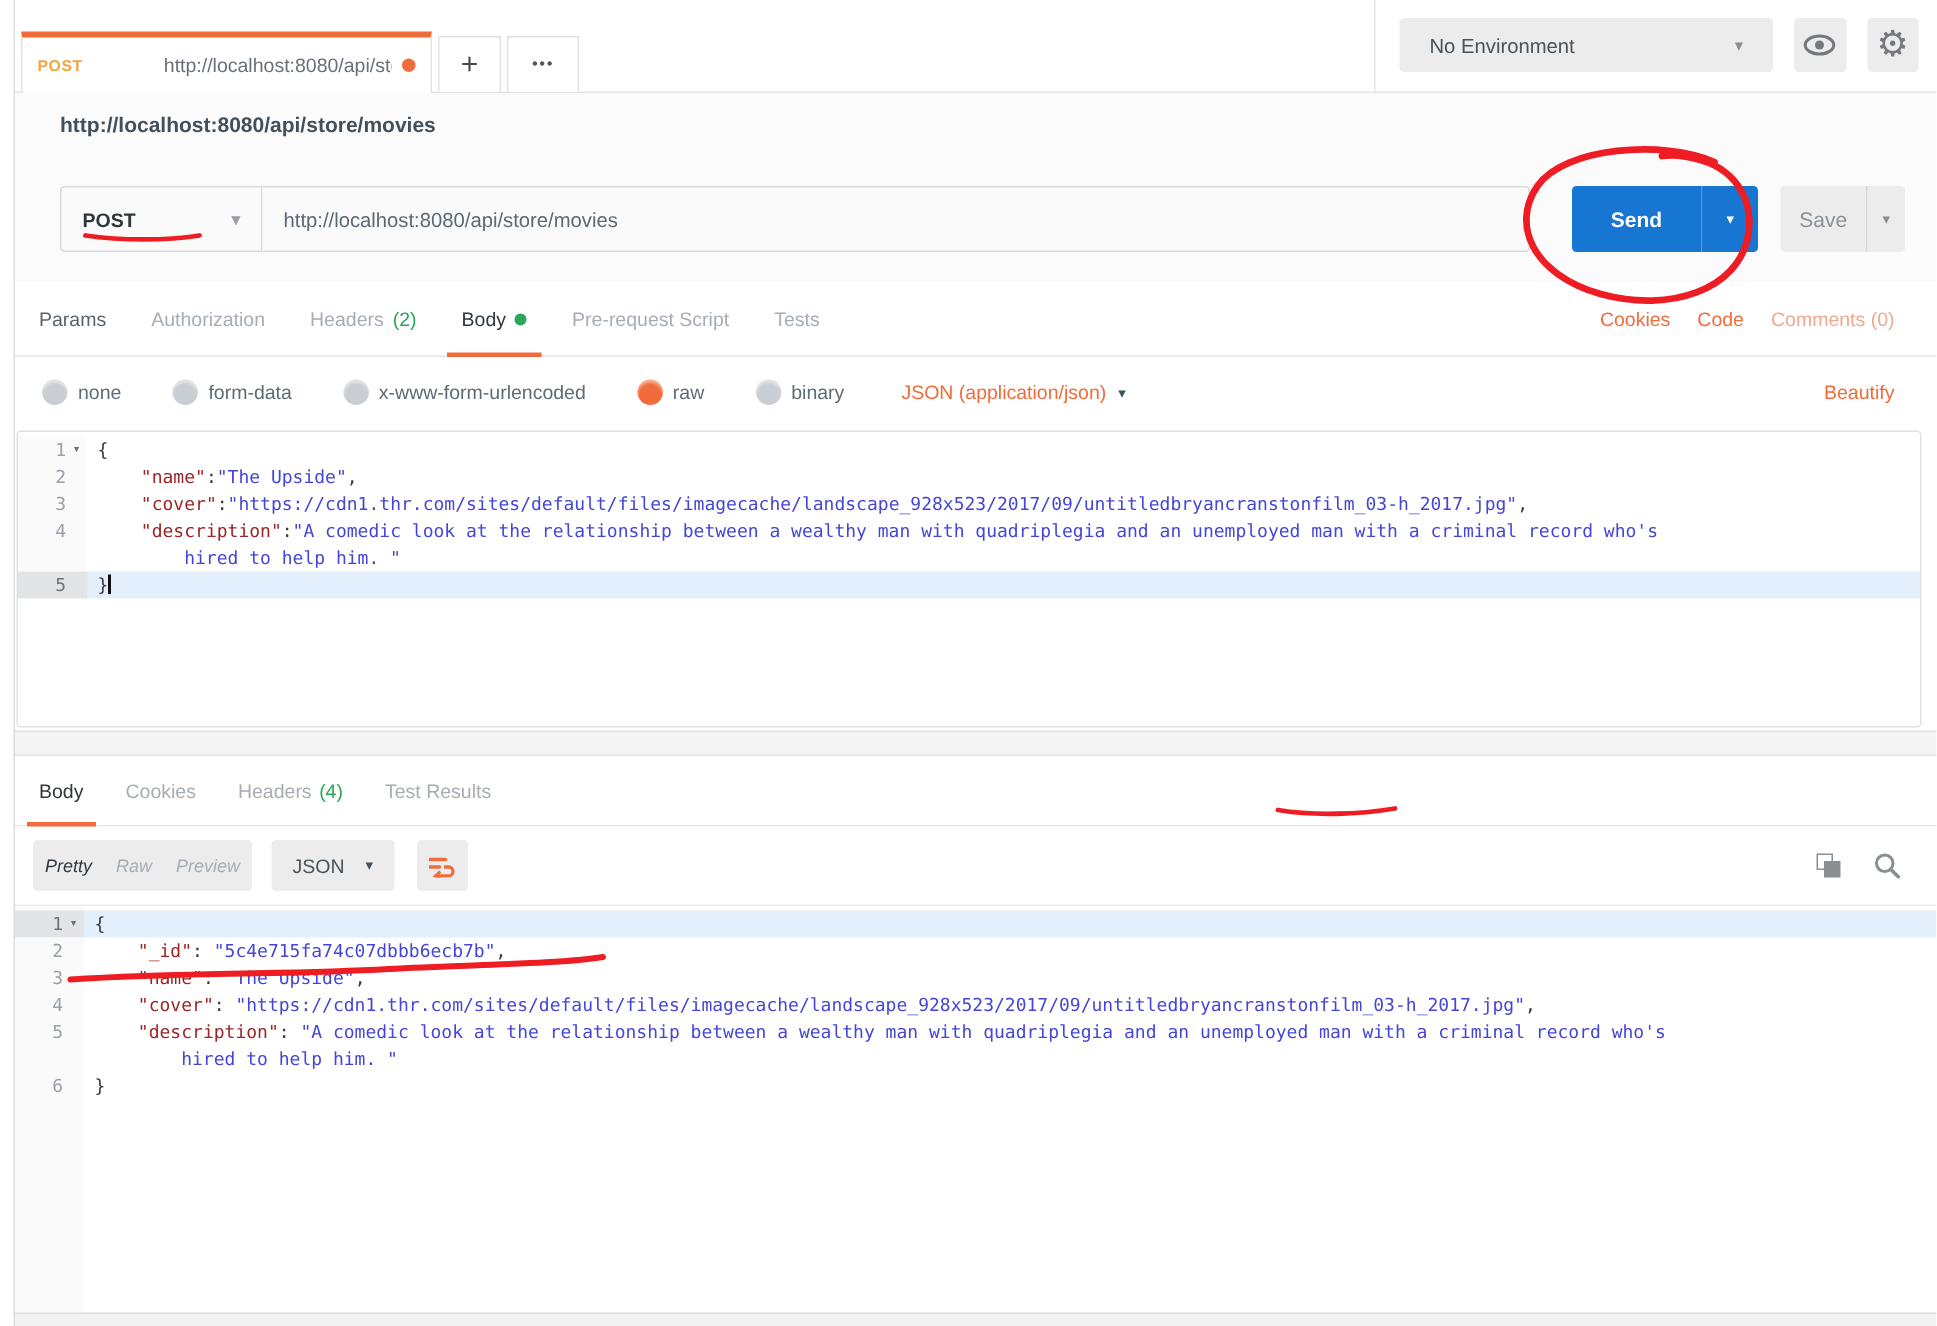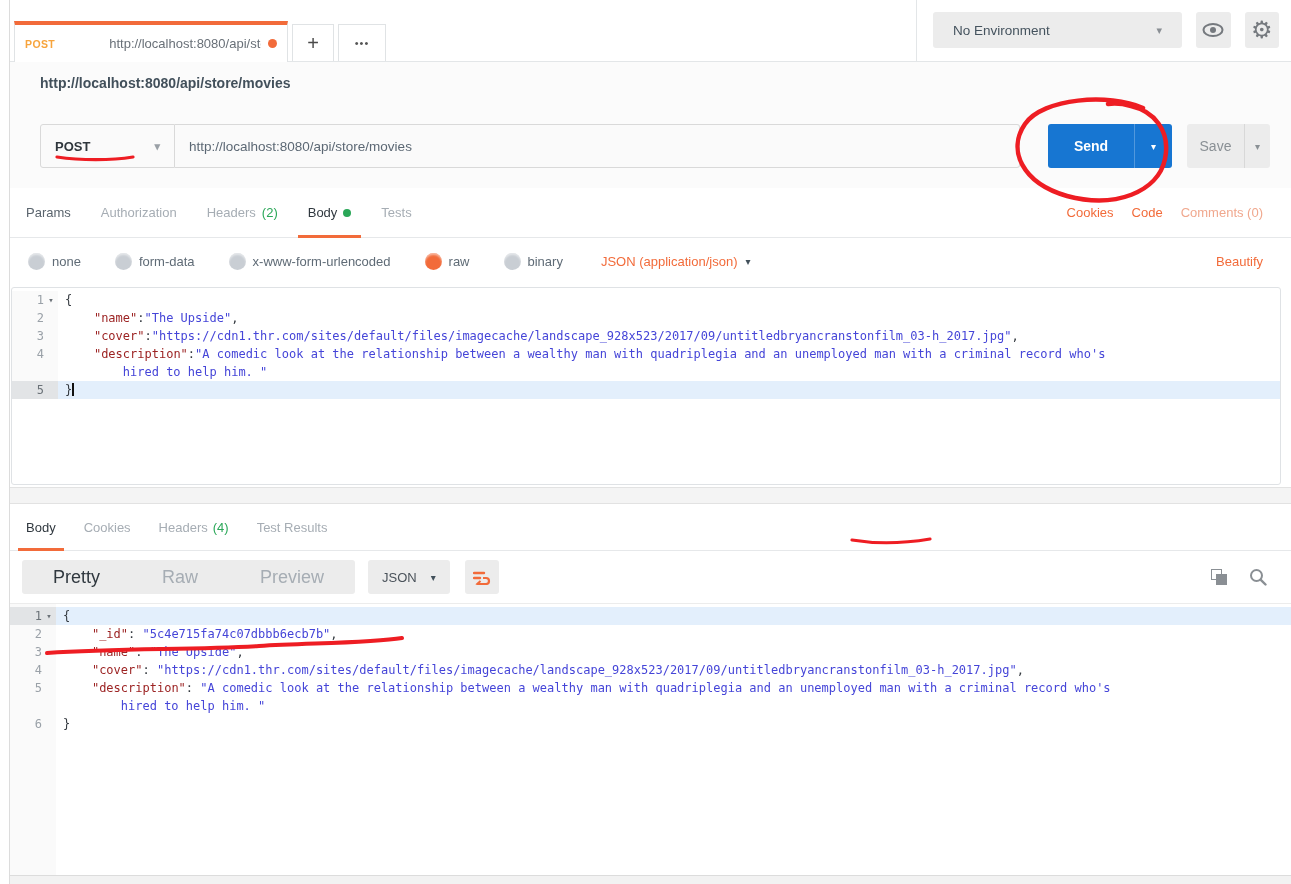--- a/index.html
+++ b/index.html
@@ -101,21 +101,21 @@
   .resp-tab.active { color:#30383f; }
   .resp-tab.active::after { content:""; position:absolute; left:-8px; right:-8px; bottom:0; height:3px; background:#f26b3a; }
   .resp-stats { margin-left:auto; display:flex; align-items:center; gap:8px; color:#8a939b; font-size:13.5px; }
   .resp-stats .val { color:#2aa758; margin-right:16px; }
   .vdiv { width:1px; height:32px; background:#e0e0e0; margin:0 14px 0 4px; }
   .download-btn { height:36px; padding:0 22px; background:#ececec; border:none; border-radius:3px;
                   color:#7a838c; font-size:14px; cursor:pointer; }
 
   .resp-toolbar { height:52px; display:flex; align-items:center; padding:0 24px 0 12px; background:#fff; }
   .seg { display:flex; background:#ececec; border-radius:3px; height:34px; }
-  .seg .seg-item { padding:0 31px; display:flex; align-items:center; font-size:18px; color:#a6adb4; cursor:pointer; }
+  .seg .seg-item { padding:0 8px; display:flex; align-items:center; font-size:12px; color:#a6adb4; cursor:pointer;font-style:italic; }
   .seg .seg-item.active { color:#30383f; }
   .fmt-select { margin-left:13px; height:34px; background:#ececec; border-radius:3px; display:flex;
                 align-items:center; gap:14px; padding:0 14px; font-size:13px; color:#4a525a; cursor:pointer; }
   .fmt-select .caret { font-size:10px; color:#42505b; }
   .wrap-btn { margin-left:15px; width:34px; height:34px; background:#ececec; border-radius:3px;
               display:flex; align-items:center; justify-content:center; cursor:pointer; }
   .resp-icons { margin-left:auto; display:flex; align-items:center; gap:22px; }
   .copy-icon { position:relative; width:16px; height:16px; cursor:pointer; }
   .copy-icon .b { position:absolute; left:0; top:0; width:11px; height:11px; border:1.5px solid #8a8f94; background:#fff; }
   .copy-icon .f { position:absolute; right:0; bottom:0; width:11px; height:11px; background:#8a8f94; }
@@ -192,20 +192,23 @@
       </div>
     <div class="rtab">
       <span>Headers</span>
         <span class="cnt">(2)</span>
     </div>
     <div class="rtab active">
       <span>Body</span>
         <span class="dot"></span>
     </div>
     <div class="rtab">
+        <span>Pre-request Script</span>
+      </div>
+    <div class="rtab">
         <span>Tests</span>
       </div>
     <div class="req-links">
       <span class="olink">Cookies</span>
       <span class="olink">Code</span>
       <span class="olink dim">Comments (0)</span>
     </div>
   </div>
 
   <div class="mode-row">

